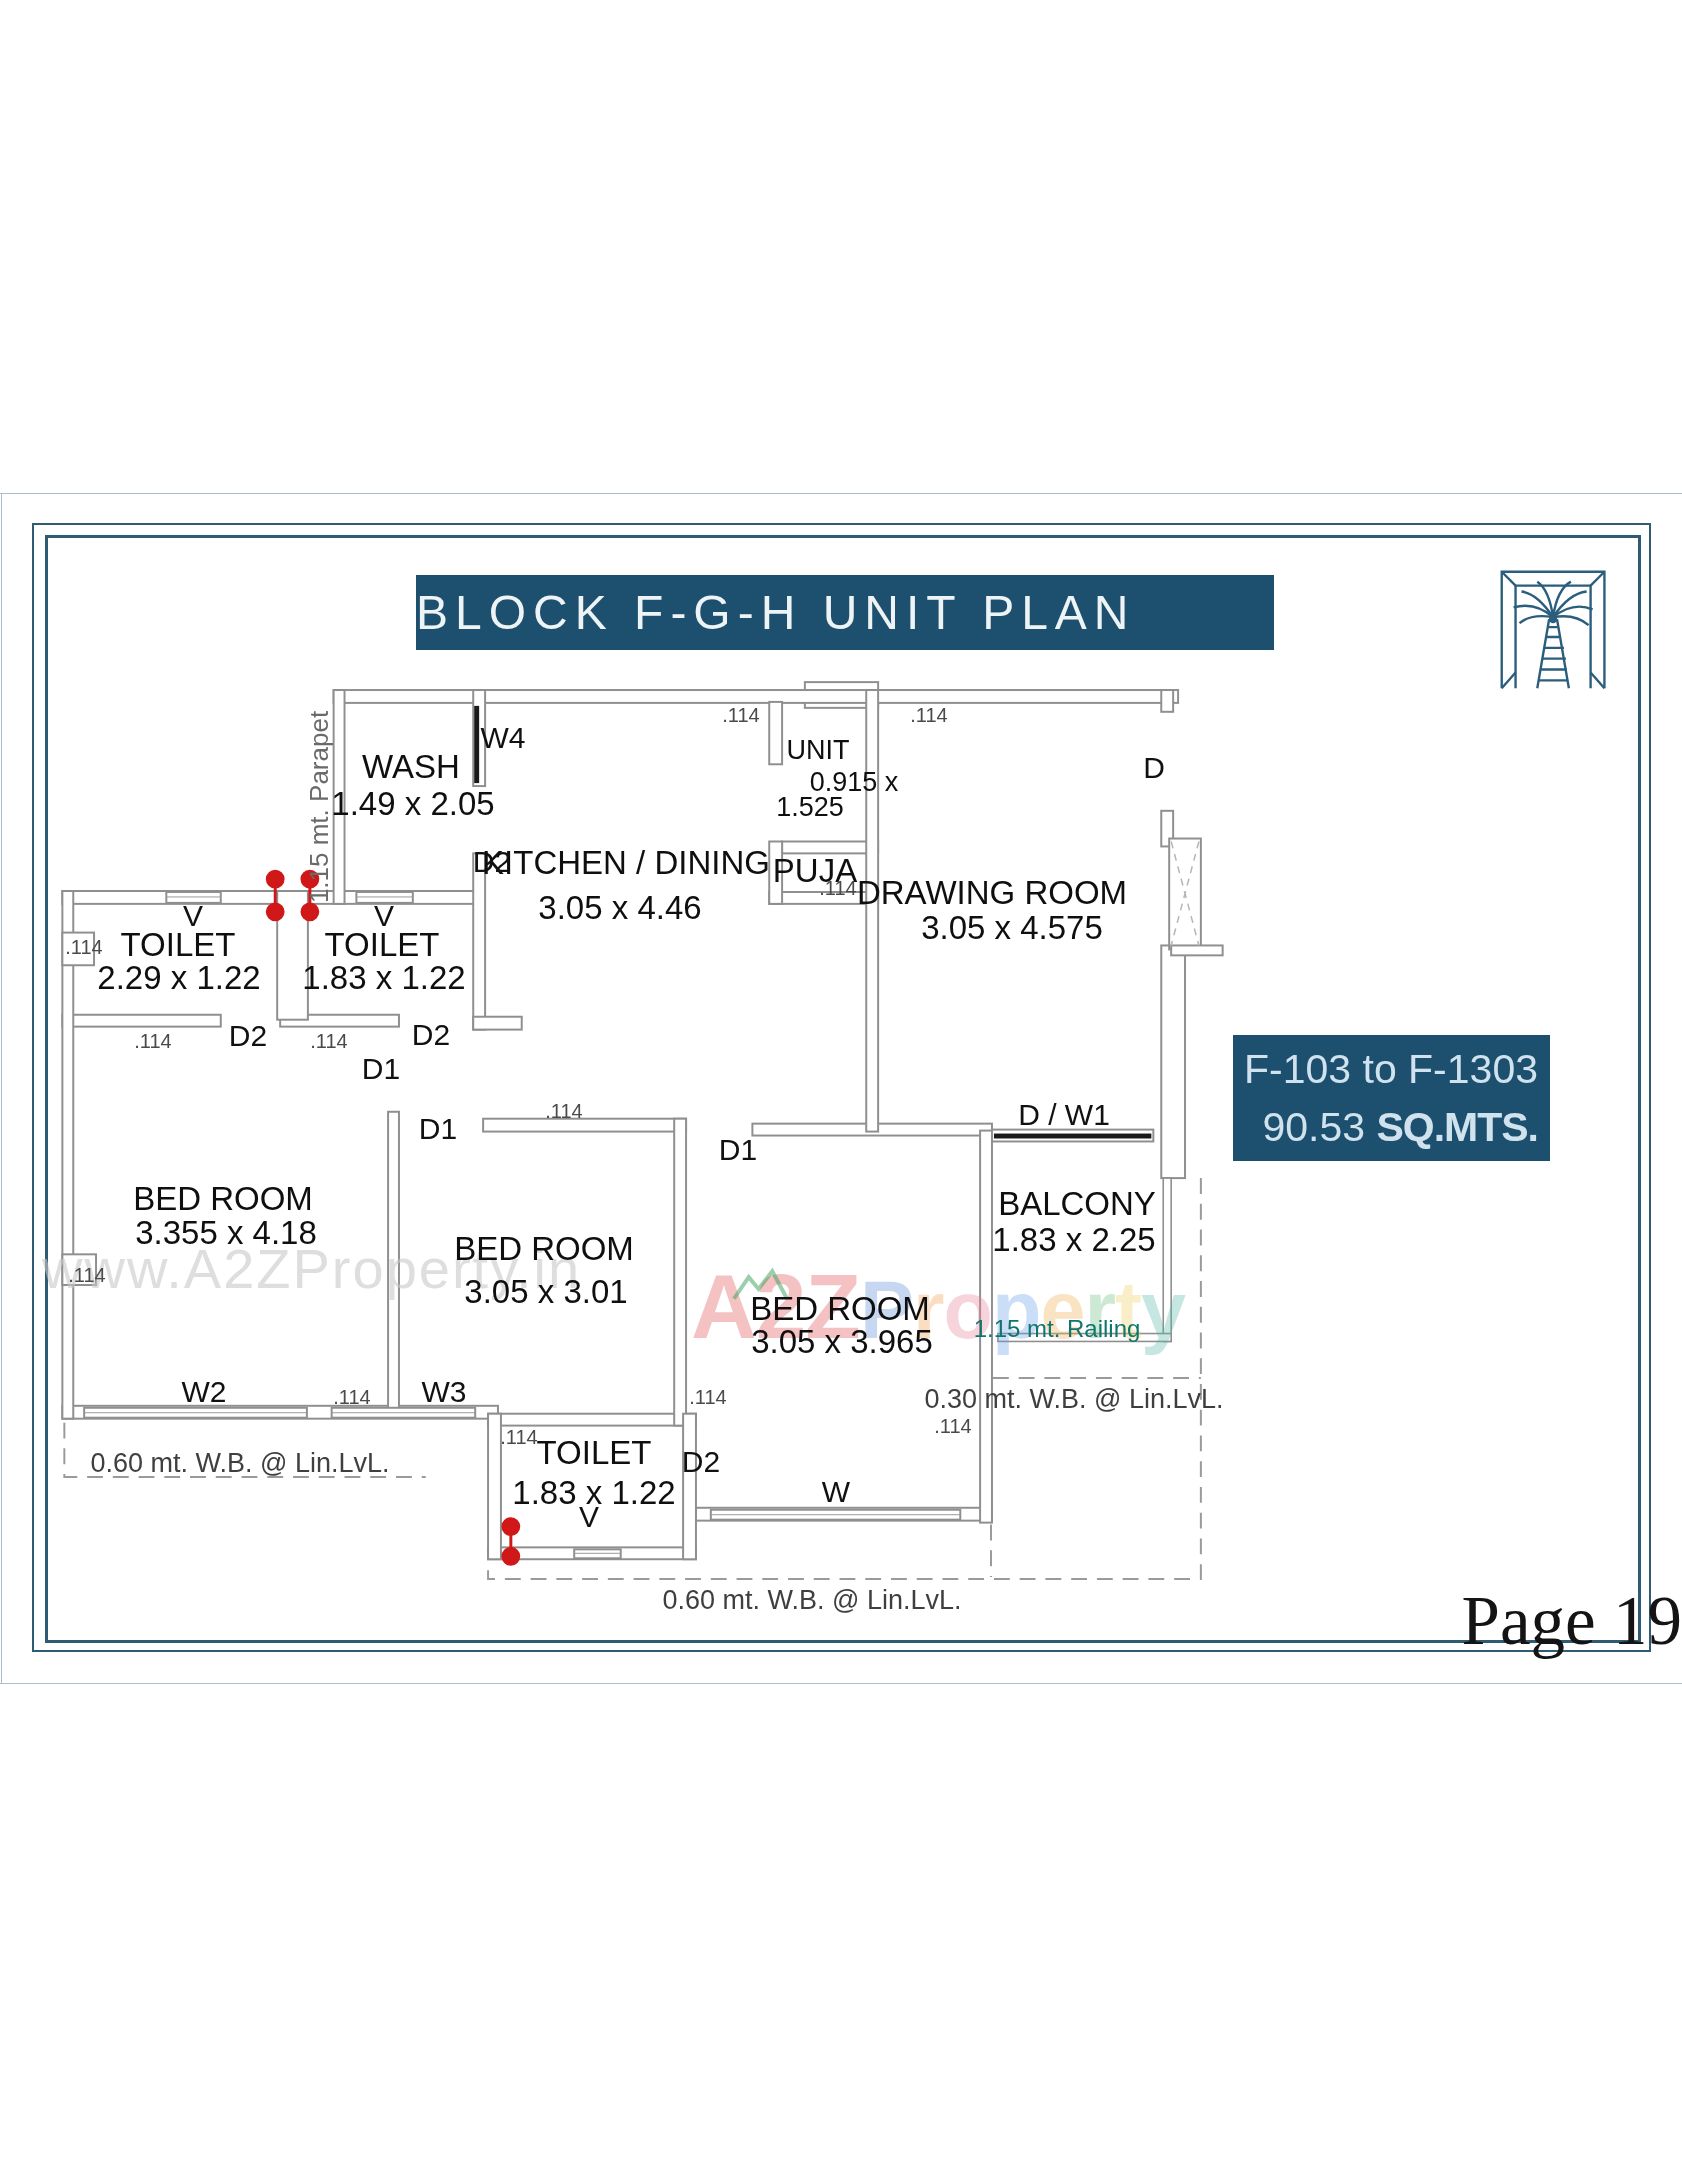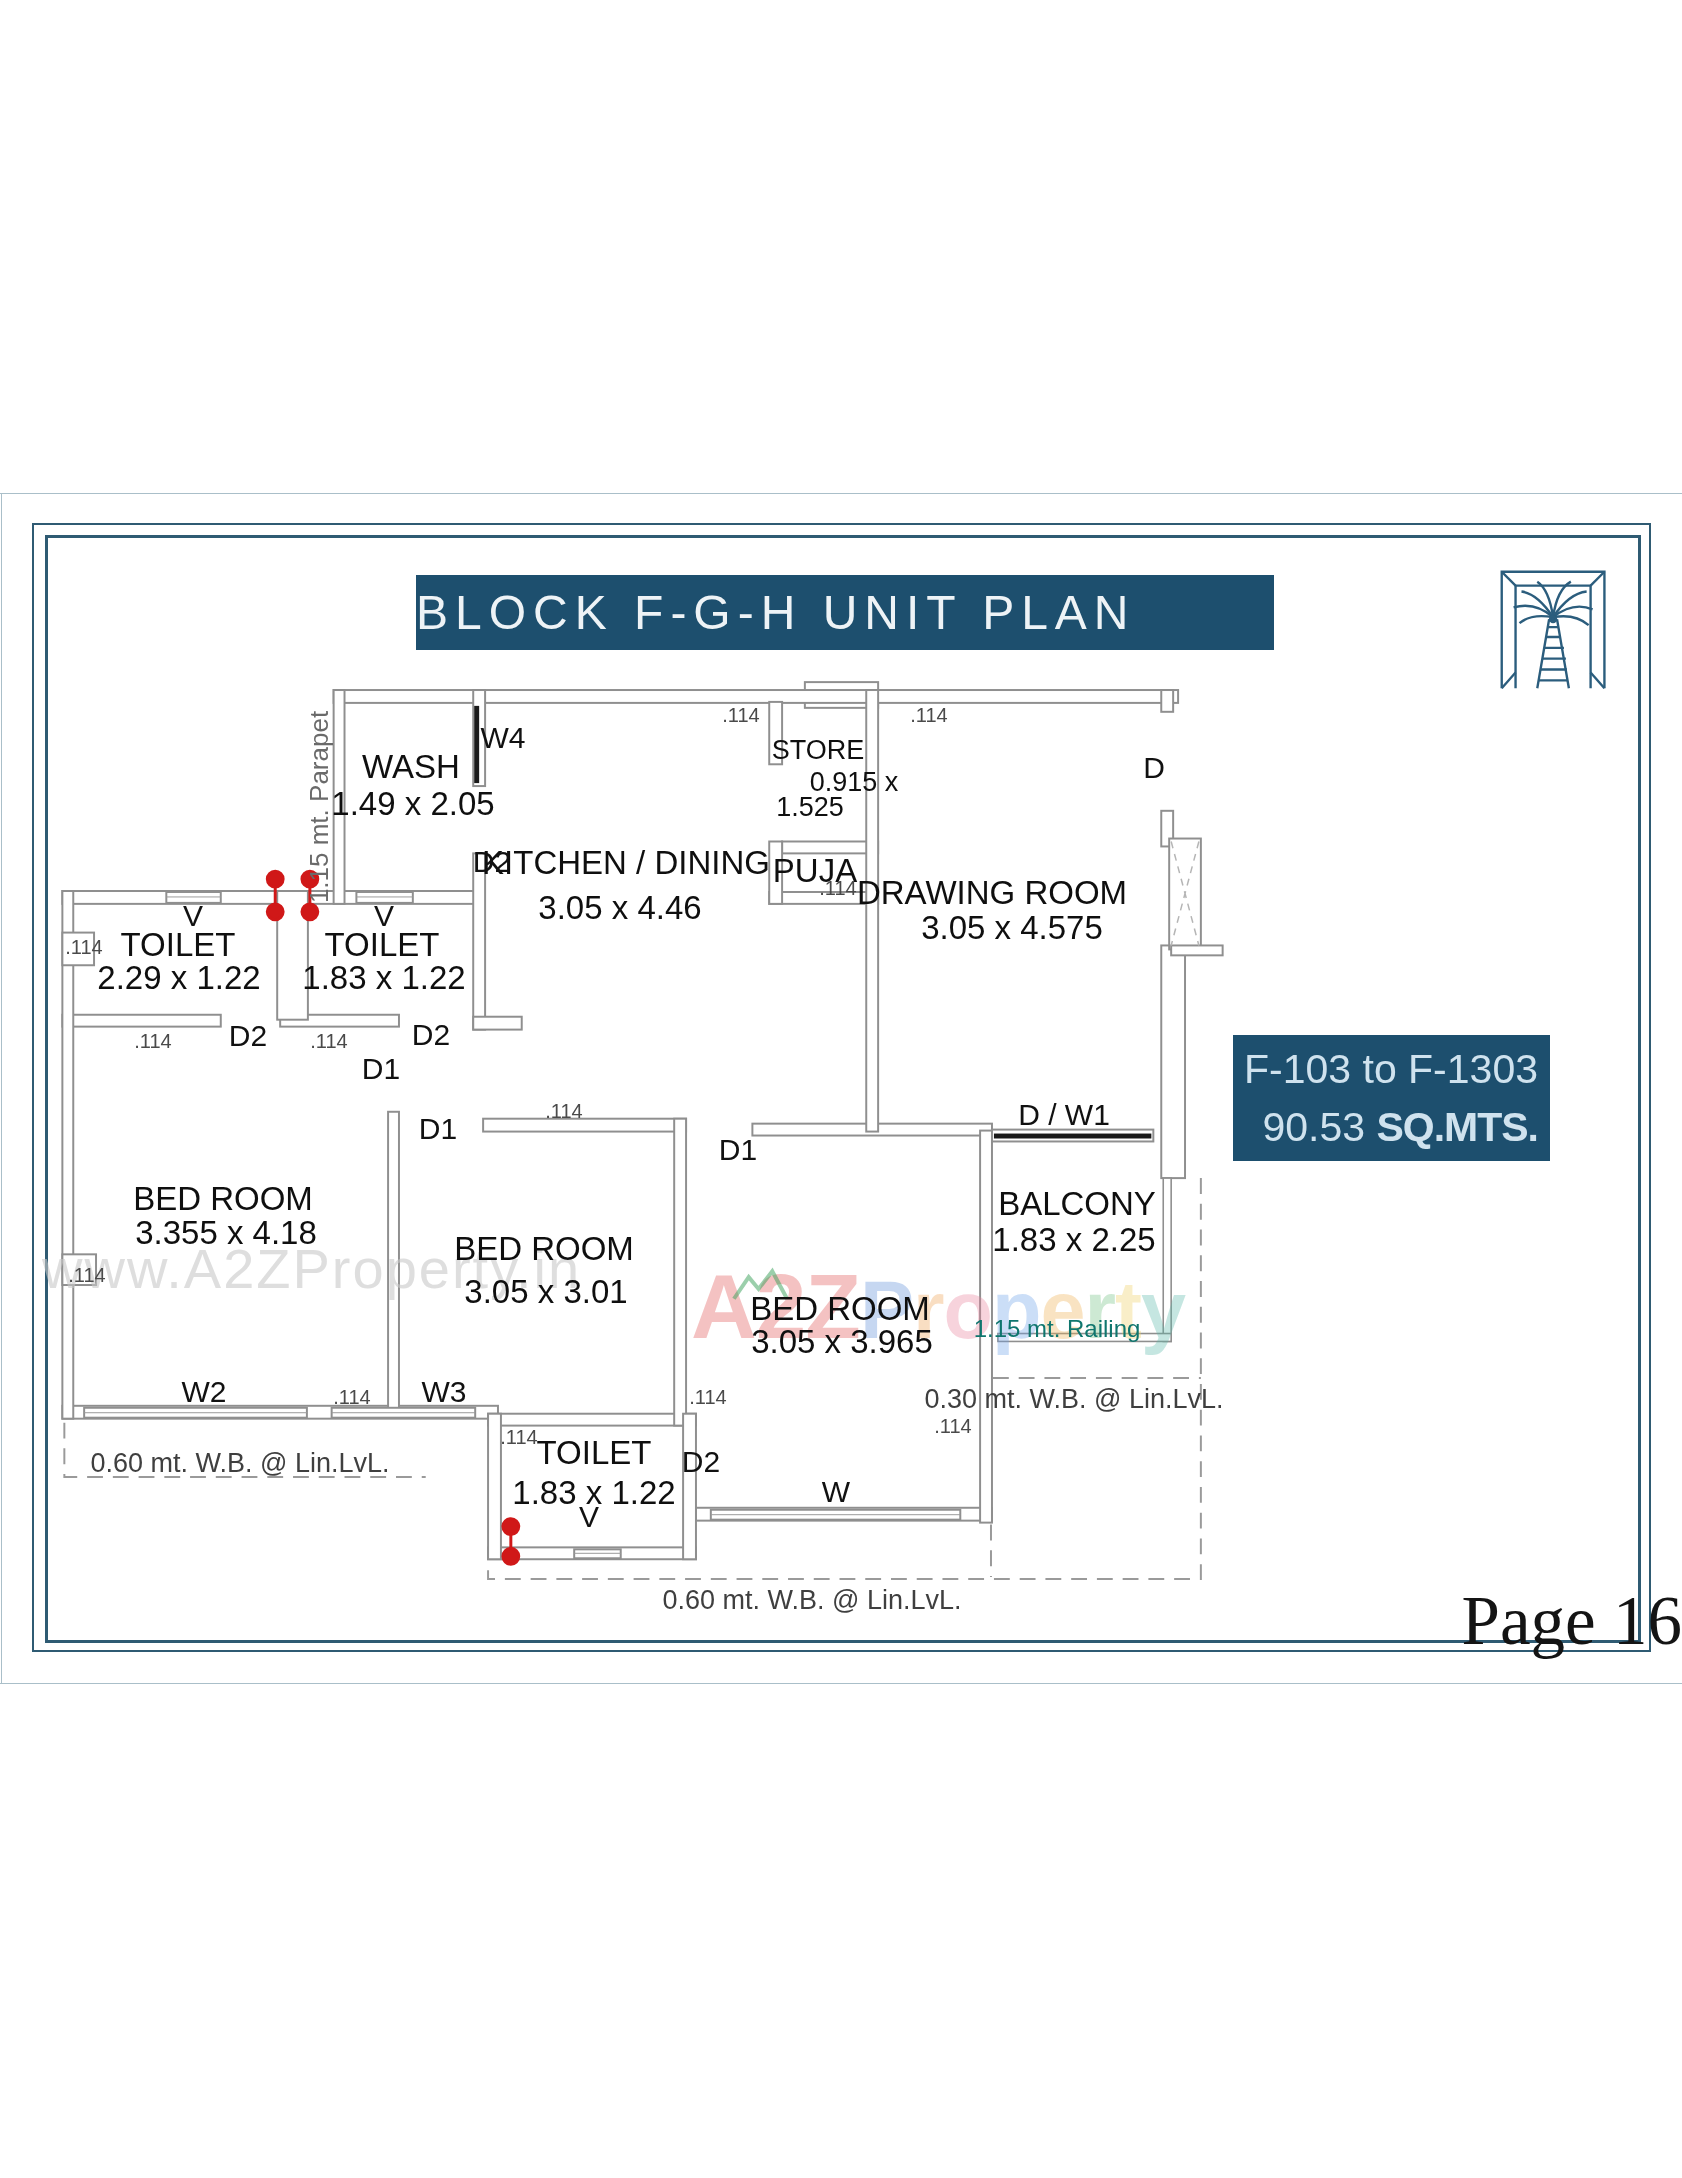--- a/index.html
+++ b/index.html
@@ -172,21 +172,21 @@
   <div id="wm-brand"><span class="big" style="color: rgb(224, 80, 80);">A</span><span class="big" style="color: rgb(224, 80, 80);">2</span><span class="big" style="color: rgb(224, 80, 80);">Z</span><span style="color: rgb(91, 141, 217);">P</span><span style="color: rgb(240, 160, 80);">r</span><span style="color: rgb(232, 127, 154);">o</span><span style="color: rgb(106, 160, 232);">p</span><span style="color: rgb(240, 176, 80);">e</span><span style="color: rgb(112, 192, 128);">r</span><span style="color: rgb(240, 208, 96);">t</span><span style="color: rgb(88, 184, 168);">y</span></div>
   <svg width="59" height="34" style="left:731px;top:1267px;opacity:.5;" viewBox="0 0 60 34">
     <path d="M3,32 L18,10 L28,22 L42,4 L57,32" stroke="#3aa05a" stroke-width="4" fill="none"></path>
   </svg>
 
   <div id="plan-labels">
       <div class="room-label" style="left: 411px; top: 767px;">WASH</div>
       <div class="room-dims" style="left: 413px; top: 804px;">1.49 x 2.05</div>
       <div class="room-label" style="left: 626px; top: 863px;">KITCHEN / DINING</div>
       <div class="room-dims" style="left: 620px; top: 908px;">3.05 x 4.46</div>
-      <div class="room-label" style="left: 818px; top: 750px; font-size: 27px;">STORE</div>
+      <div class="room-label" style="left: 818px; top: 750px; font-size: 27px;">UNIT</div>
       <div class="room-dims" style="left: 826px; top: 782px; font-size: 27px; margin-left: 28px;">0.915 x</div>
       <div class="room-dims" style="left: 810px; top: 807px; font-size: 27px;">1.525</div>
       <div class="room-label" style="left: 815px; top: 871px;">PUJA</div>
       <div class="room-label" style="left: 992px; top: 893px;">DRAWING ROOM</div>
       <div class="room-dims" style="left: 1012px; top: 928px;">3.05 x 4.575</div>
       <div class="room-label" style="left: 178px; top: 945px;">TOILET</div>
       <div class="room-dims" style="left: 179px; top: 978px;">2.29 x 1.22</div>
       <div class="room-label" style="left: 382px; top: 945px;">TOILET</div>
       <div class="room-dims" style="left: 384px; top: 978px;">1.83 x 1.22</div>
       <div class="room-label" style="left: 223px; top: 1199px;">BED ROOM</div>
@@ -232,16 +232,16 @@
       <div class="annotation" style="left: 812px; top: 1600px;">0.60 mt. W.B. @ Lin.LvL.</div>
       <div class="annotation" style="left: 1054px; top: 1399px; margin-left: 20px;">0.30 mt. W.B. @ Lin.LvL.</div>
       <div class="annotation" style="left: 1057px; top: 1329px; font-size: 24px; color: #0f766e;">1.15 mt. Railing</div>
     </div>
 
   <div id="unit-info">
     <span>F-103 to F-1303</span>
     <span><span>90.53</span>&nbsp;<span class="bold">SQ.MTS.</span></span>
   </div>
 
-  <div id="page-label">Page 16</div>
+  <div id="page-label">Page 19</div>
 
 </div>
 
 
 </body></html>

